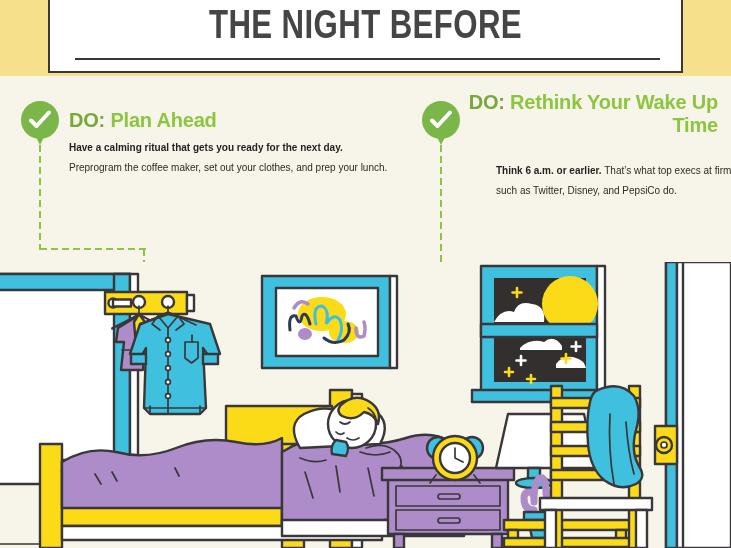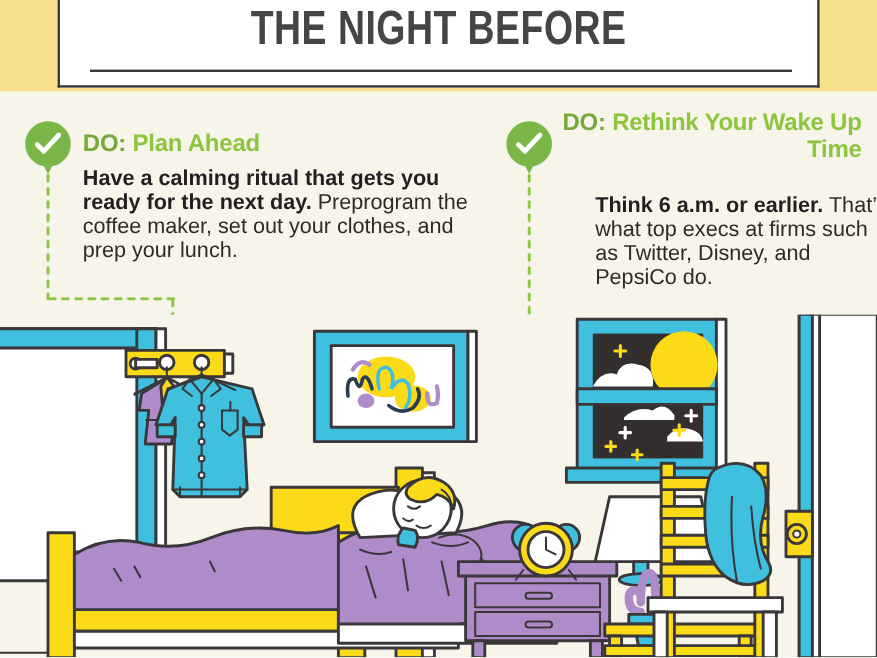--- a/index.html
+++ b/index.html
@@ -87,21 +87,21 @@
     line-height: 23px;
     color: #8CC63E;
     letter-spacing: -0.2px;
   }
   .tip-head .do {
     color: #76A83A;
     font-weight: bold;
   }
   .tip-body {
     position: absolute;
-    font-size: 18px;
+    font-size: 10px;
     line-height: 20px;
     color: #2E2B26;
   }
   .tip-body b { font-weight: bold; color: #231F20; }
 
   
   .dotline-v, .dotline-h {
     position: absolute;
   }
   .dotline-v {

